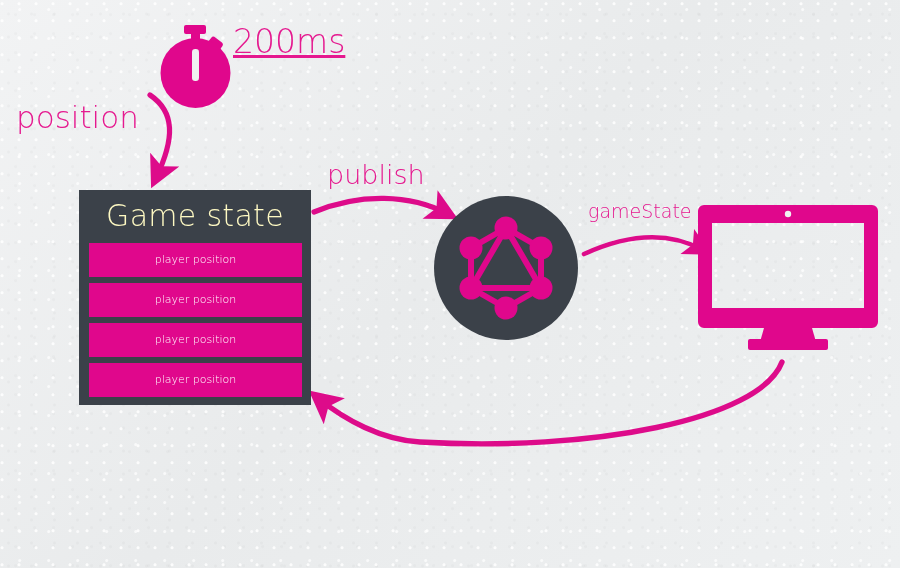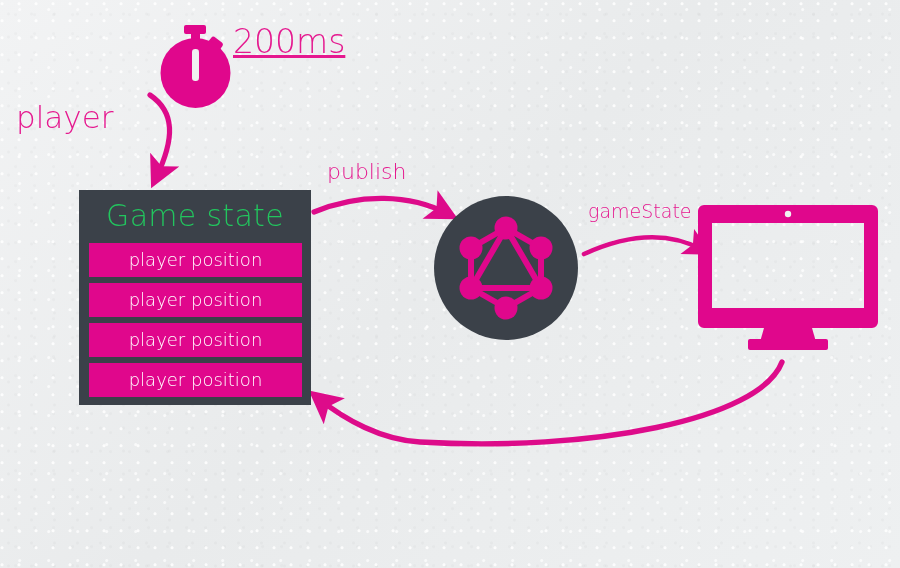--- a/index.html
+++ b/index.html
@@ -28,49 +28,49 @@
   #state-panel {
     left: 79px; top: 190px; width: 232px; height: 215px;
     background: #3b4149;
     box-sizing: border-box;
     padding: 0;
   }
   #state-title {
     position: absolute;
     left: 0; top: 1px; width: 232px;
     text-align: center;
-    color: #22c55e;
+    color: #fef9c3;
     font-size: 30px;
     font-weight: 300;
     letter-spacing: 0.3px;
     line-height: 50px;
     font-family: "DejaVu Sans", sans-serif;
   }
   .state-bar {
     position: absolute;
     left: 10px; width: 213px; height: 34px;
     background: #e0078c;
     color: #ffffff;
-    font-size: 18px;
+    font-size: 11px;
     font-weight: 300;
     text-align: center;
     line-height: 34px;
     font-family: "DejaVu Sans", sans-serif;
   }
 
   
   .label {
     color: #e5198f;
     font-weight: 300;
     font-family: "DejaVu Sans", sans-serif;
     white-space: nowrap;
   }
   #label-trigger { left: 16px; top: 99px; font-size: 31px; }
   #label-200ms  { left: 233px; top: 22px;  font-size: 33px; text-decoration: underline; }
-  #label-publish{ left: 327px; top: 159px; font-size: 22px; }
+  #label-publish{ left: 327px; top: 159px; font-size: 27px; }
   #label-gamestate { left: 588px; top: 200px; font-size: 19px; }
   #label-bottom {
     left: 370px; top: 459px; width: 360px;
     text-align: center; font-size: 33px; line-height: 45px;
   }
 
   
   #art { position: absolute; left: 0; top: 0; width: 900px; height: 568px; }
 </style>
 </head>
@@ -137,20 +137,20 @@
   <div class="abs" id="state-panel">
     <div id="state-title">Game state</div>
     <div class="state-bar" style="top:53px">player position</div>
     <div class="state-bar" style="top:93px">player position</div>
     <div class="state-bar" style="top:133px">player position</div>
     <div class="state-bar" style="top:173px">player position</div>
   </div>
 
   <div class="abs label" id="label-200ms">200ms</div>
 
-  <div class="abs label" id="label-trigger">player</div>
+  <div class="abs label" id="label-trigger">position</div>
 
   <div class="abs label" id="label-publish">publish</div>
 
   <div class="abs label" id="label-gamestate">gameState</div>
 
 
 </div>
 
 </body></html>

